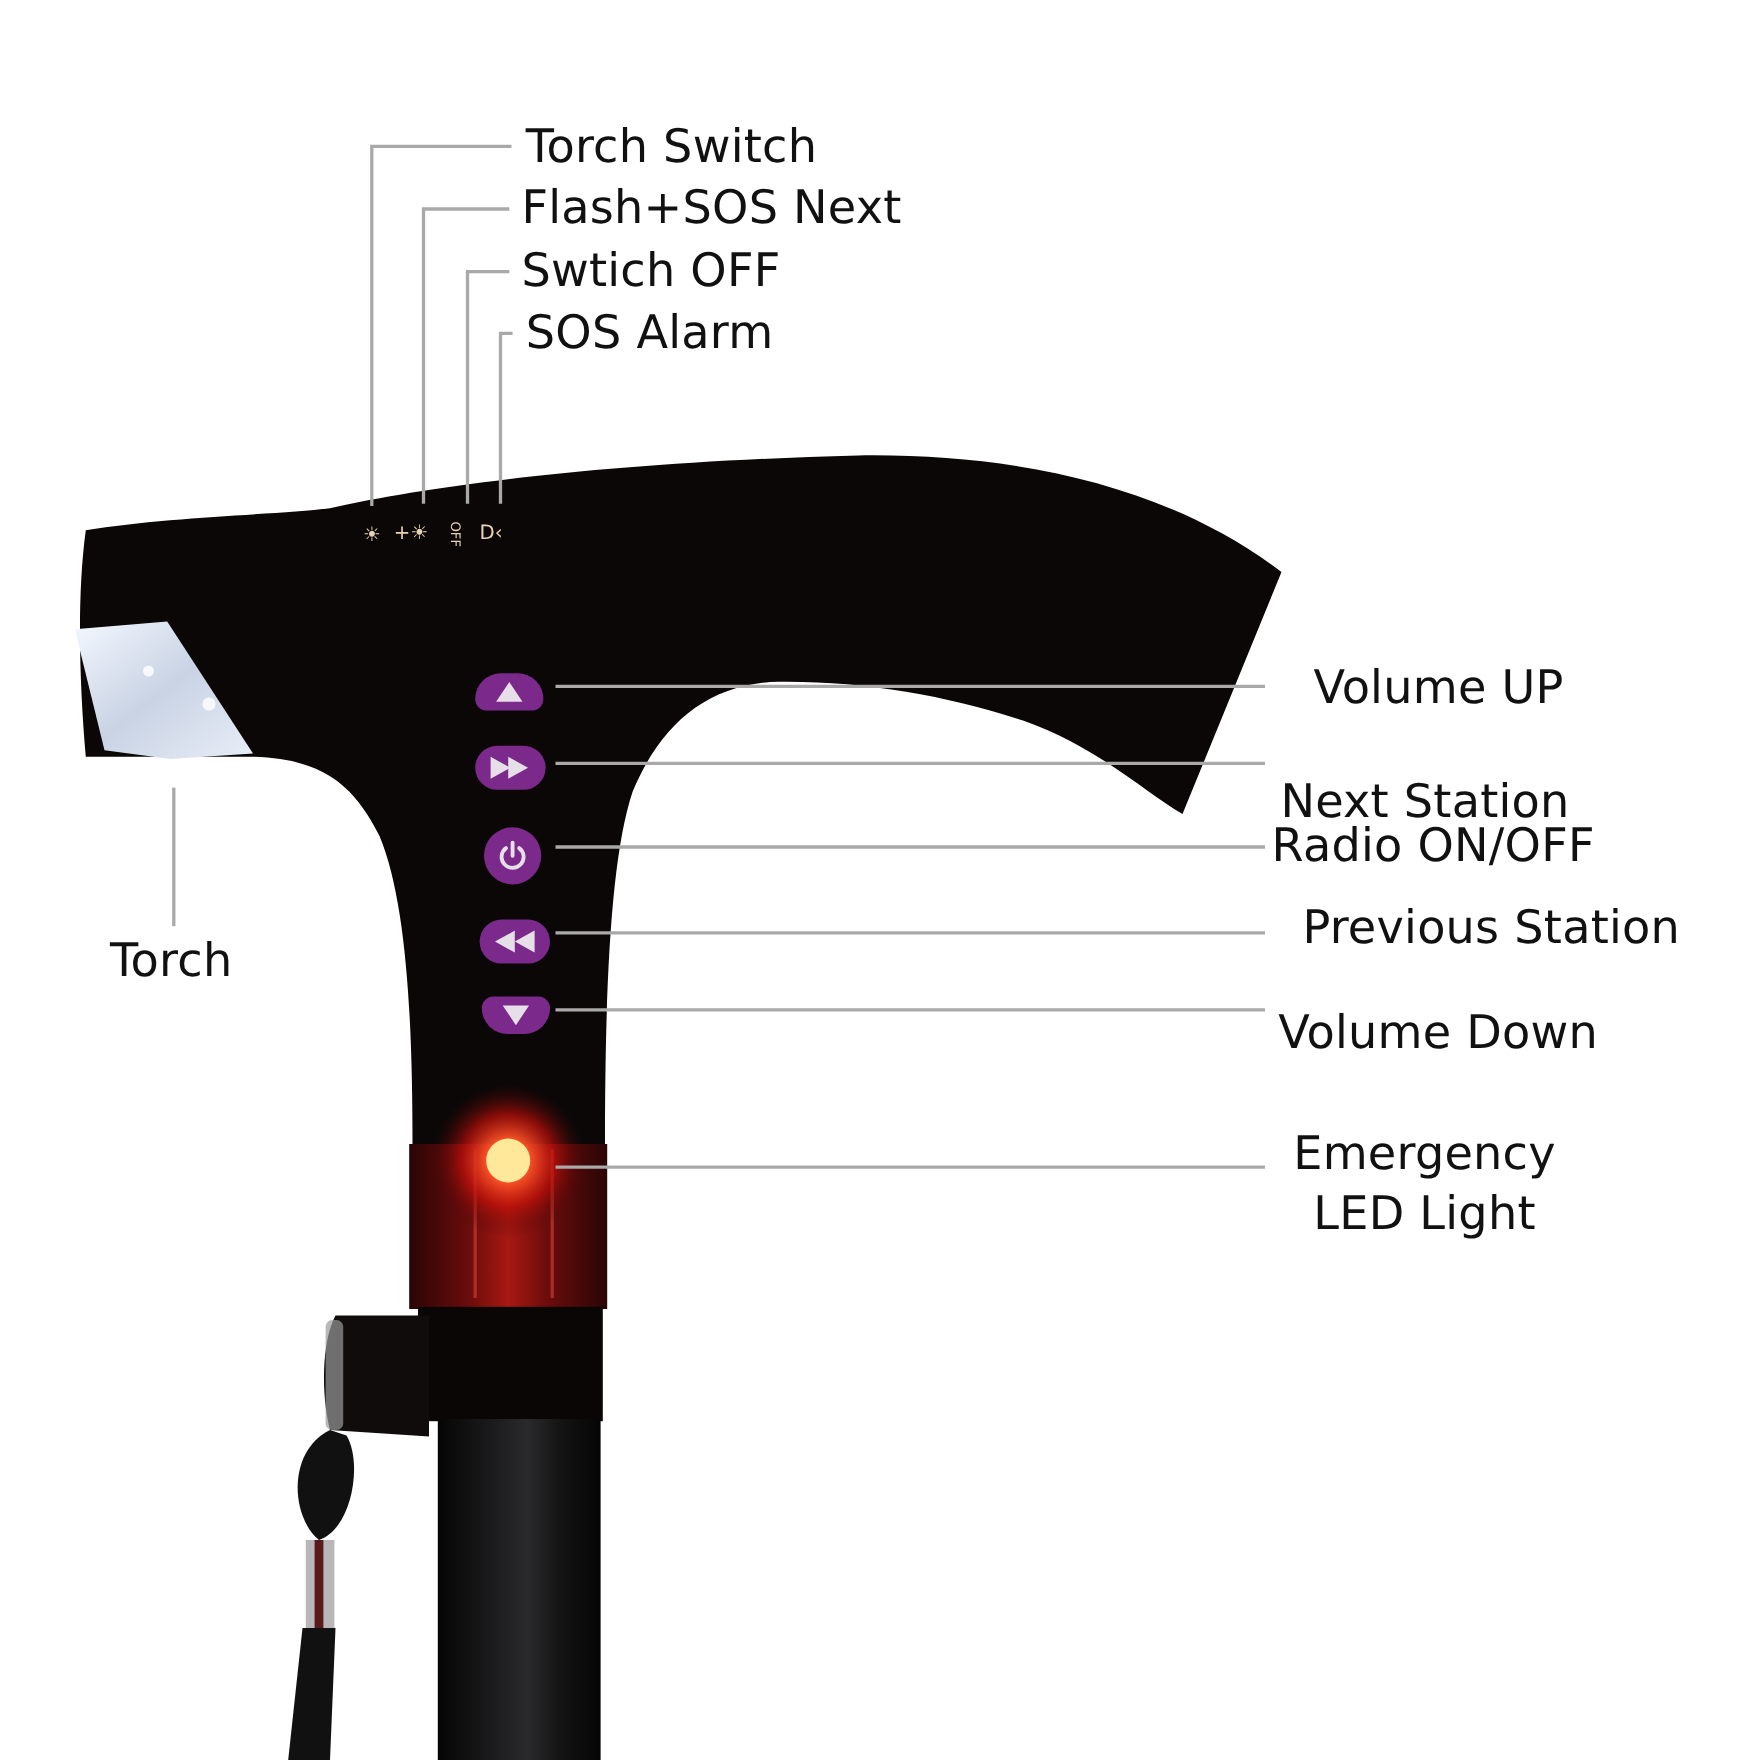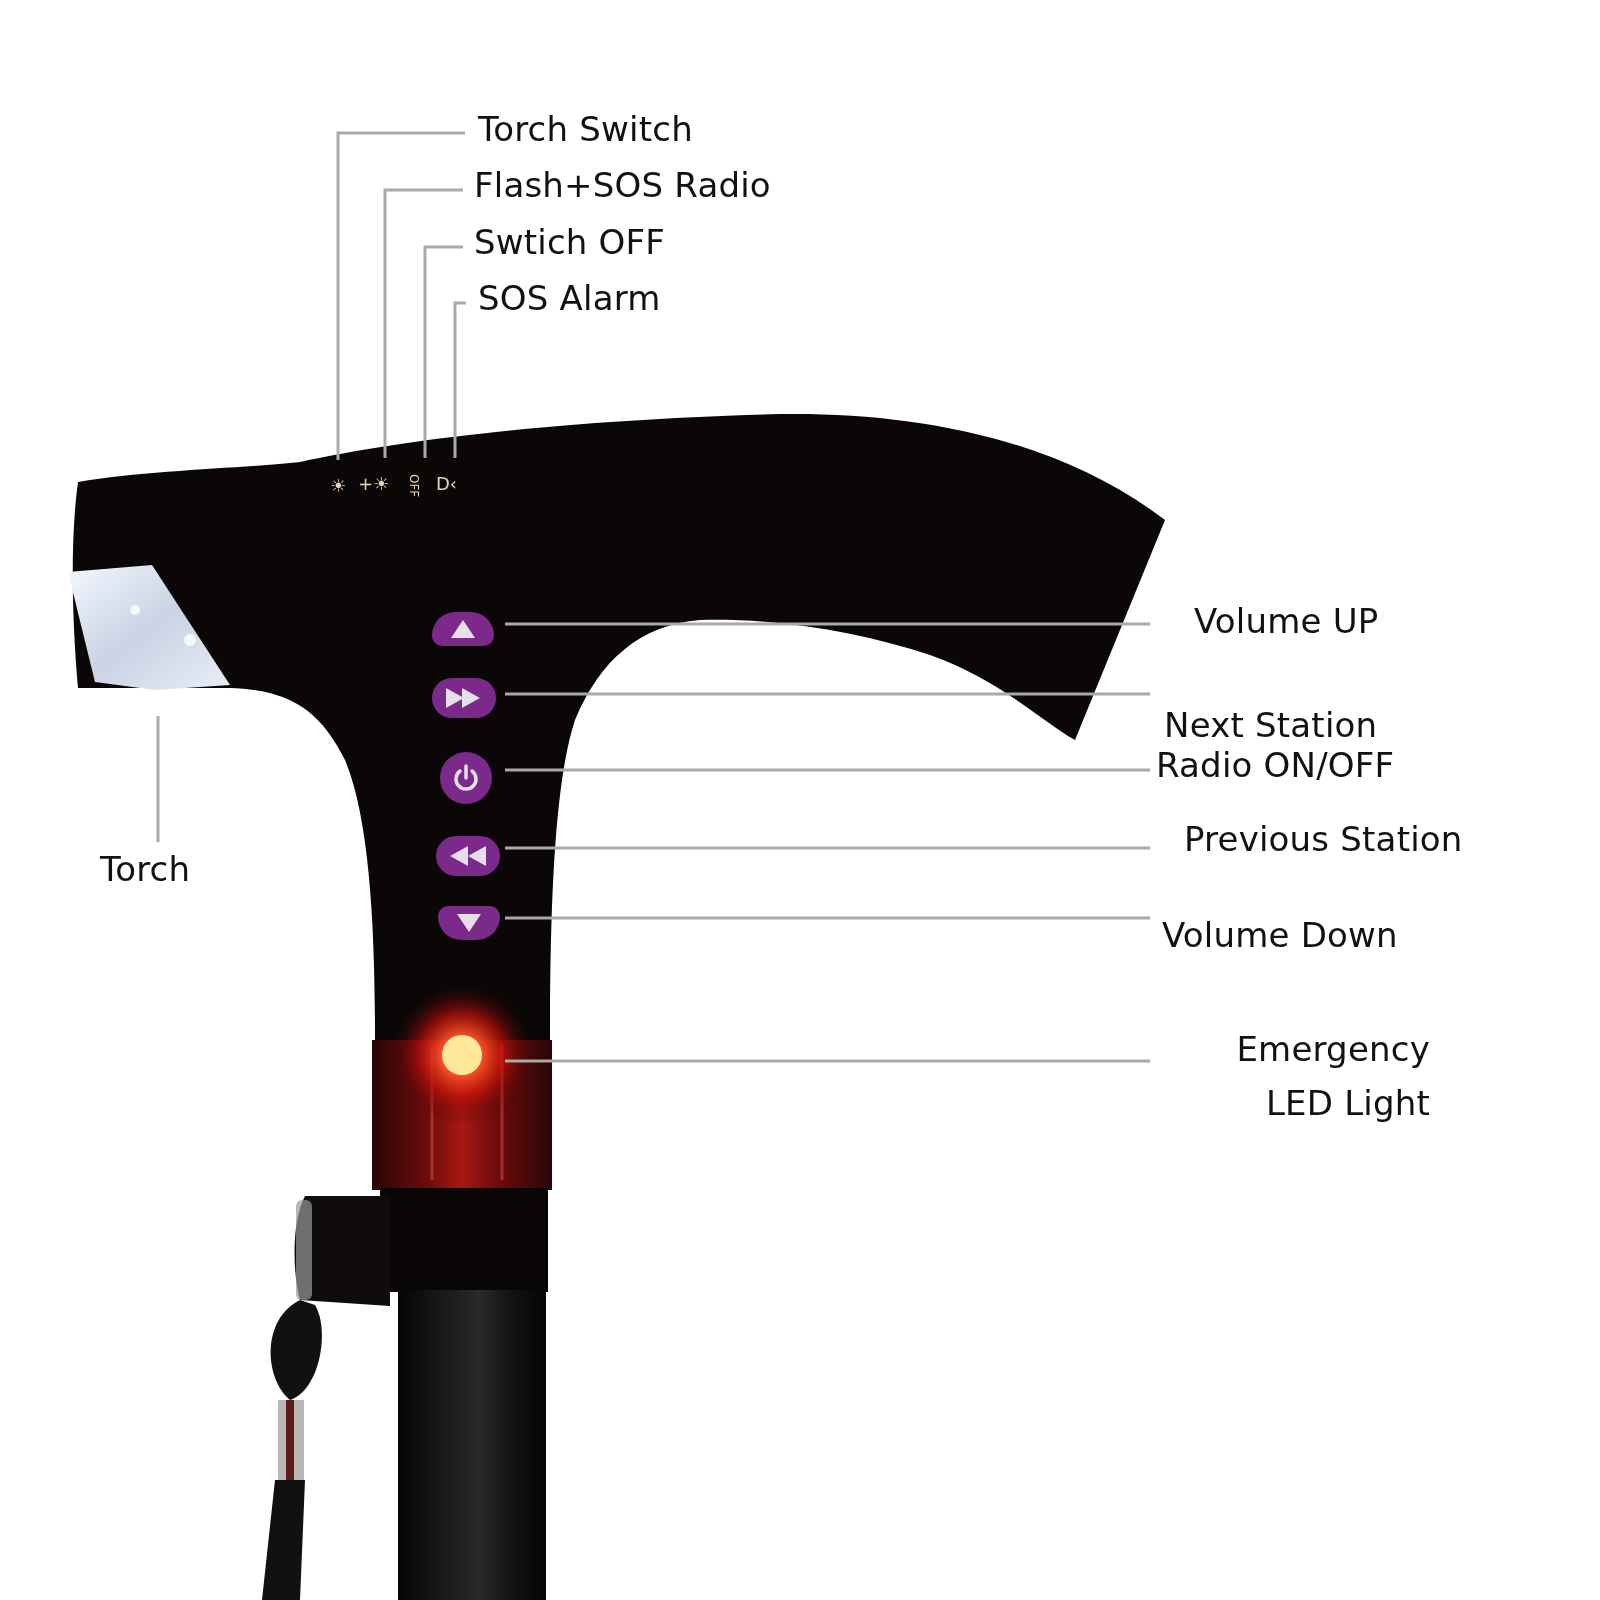--- a/index.html
+++ b/index.html
@@ -1,19 +1,19 @@
 <!DOCTYPE html>
 <html><head>
   <meta charset="utf-8">
   <style>
     html, body { margin:0; padding:0; background:#ffffff; }
     body { width:1600px; height:1600px; position:relative; overflow:hidden; font-family:"DejaVu Sans", sans-serif; }
     #stage { position:absolute; left:0; top:0; width:1600px; height:1600px; }
-    .label { position:absolute; color:#111; font-size:34px; line-height:1; white-space:nowrap; letter-spacing:0.2px; }
-    .label.center { text-align:right; }
+    .label { position:absolute; color:#111; font-size:42px; line-height:1; white-space:nowrap; letter-spacing:0.2px; }
+    .label.center { text-align:center; }
     .btn { position:absolute; background:#7b2a8c; display:flex; align-items:center; justify-content:center; }
   </style>
 </head>
 <body>
 
 <div id="stage">
 
   <svg width="1600" height="1600" viewBox="0 0 1600 1600" style="position:absolute;left:0;top:0">
     <defs>
       <radialGradient id="ledGlow" cx="0.5" cy="0.5" r="0.5">
@@ -118,21 +118,21 @@
         <polygon points="38,2 20,12 38,22" fill="#e6dfe8"></polygon>
       </svg>
   </div>
   <div class="btn" style="left:438px;top:906px;width:62px;height:34px;border-radius:14px 14px 31px 31px;">
     <svg width="28" height="22">
         <polygon points="2,2 26,2 14,20" fill="#e6dfe8"></polygon>
       </svg>
   </div>
 
   <div class="label" style="left:478px;top:112px;">Torch Switch</div>
-  <div class="label" style="left:474px;top:168px;">Flash+SOS Radio</div>
+  <div class="label" style="left:474px;top:168px;">Flash+SOS Next</div>
   <div class="label" style="left:474px;top:225px;">Swtich OFF</div>
   <div class="label" style="left:478px;top:281px;">SOS Alarm</div>
 
   <div class="label" style="left:100px;top:852px;text-align:right;">Torch</div>
 
   <div class="label" style="left:1162px;top:604px;margin-left:32px;">Volume UP</div>
   <div class="label" style="left:1164px;top:676px;margin-top:32px;">Next Station</div>
   <div class="label" style="left:1156px;top:748px;">Radio ON/OFF</div>
   <div class="label" style="left:1184px;top:822px;">Previous Station</div>
   <div class="label" style="left:1162px;top:918px;text-align:center;">Volume Down</div>

